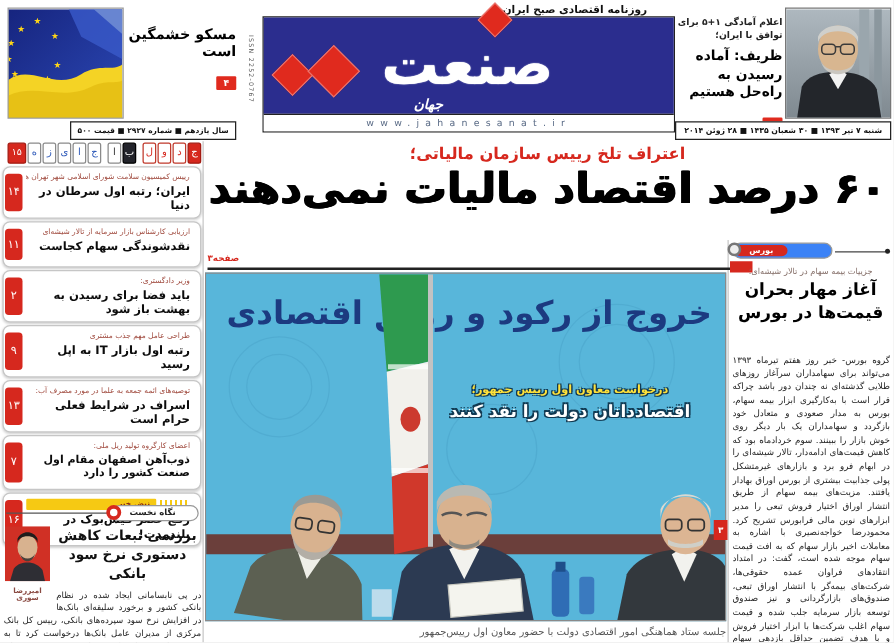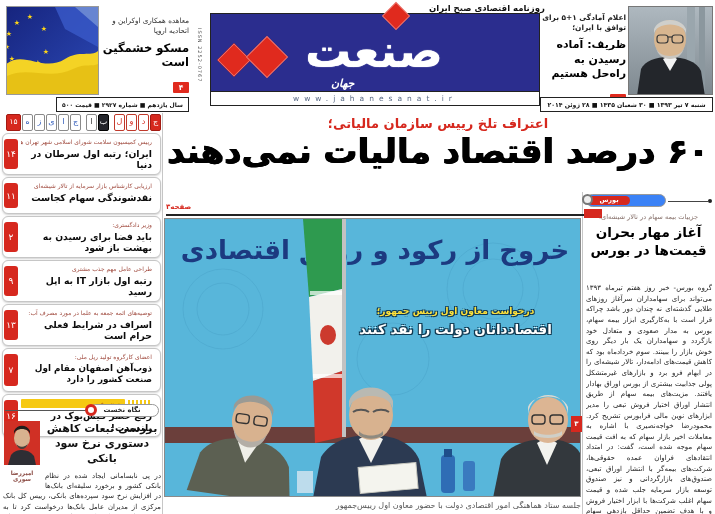--- a/index.html
+++ b/index.html
@@ -7,22 +7,22 @@
   body { font-family:"DejaVu Sans", sans-serif; }
   #page {
     position:relative; width:715px; height:514px; margin:0 auto;
     background:#ffffff; overflow:hidden; direction:rtl;
   }
 
   
   .vrule { position:absolute; width:1px; background:#c7c7c7; }
 
   
-  .mast-tagline { position:absolute; left:402px; top:3px; width:138px; text-align:center;
-    font-size:8.5px; font-weight:bold; color:#111;margin-left:16px; }
+  .mast-tagline { position:absolute; left:402px; top:3px; width:138px; text-align:left;
+    font-size:8.5px; font-weight:bold; color:#111; }
   .mast-box { position:absolute; left:210px; top:13px; width:330px; height:93px;
     border:1px solid #222; background:#fff; }
   .mast-blue { position:absolute; left:0; top:0; right:0; height:78px; background:#2b2d8e; overflow:hidden; }
   .logo-main { position:absolute; right:30px; top:2px; width:270px; text-align:center;
     color:#fff; font-size:46px; font-weight:bold; line-height:70px; letter-spacing:-2px;
     text-shadow:0 0 1px #fff; }
   .logo-sub { position:absolute; left:120px; bottom:2px; color:#fff; font-size:11px; font-weight:bold;
     font-style:italic; }
   .mast-url { position:absolute; left:0; right:0; bottom:0; height:14px; background:#fff;
     border-top:1px solid #222; text-align:center; font-size:7.5px; color:#5a6b86;
@@ -162,21 +162,20 @@
           <text x="22" y="61">★</text>
         <text x="36" y="58">★</text>
           <text x="44" y="47">★</text>
           <text x="42" y="24">★</text>
       </g>
       <path d="M0,58 C18,42 38,66 60,52 C74,43 86,50 93,44 L93,89 L0,89 Z" fill="#f4d325"></path>
       <path d="M0,70 C22,58 44,74 68,62 C80,56 88,60 93,57 L93,89 L0,89 Z" fill="#e3bd12" opacity="0.8"></path>
     </svg>
   </div>
   <div class="tl-text">
-    <div class="tl-kicker">معاهده همکاری اوکراین و اتحادیه اروپا</div>
     <div class="tl-head">مسکو خشمگین است</div>
     <div style="margin-top:6px;">
       <span class="page-badge">۴</span>
     </div>
   </div>
   <div class="issuebar">سال یازدهم ■ شماره ۲۹۲۷ ■ قیمت ۵۰۰ تومان</div>
 
   <div class="mast-tagline">روزنامه اقتصادی صبح ایران</div>
   <div class="issn">ISSN 2252-0767</div>
   <div class="mast-box">

